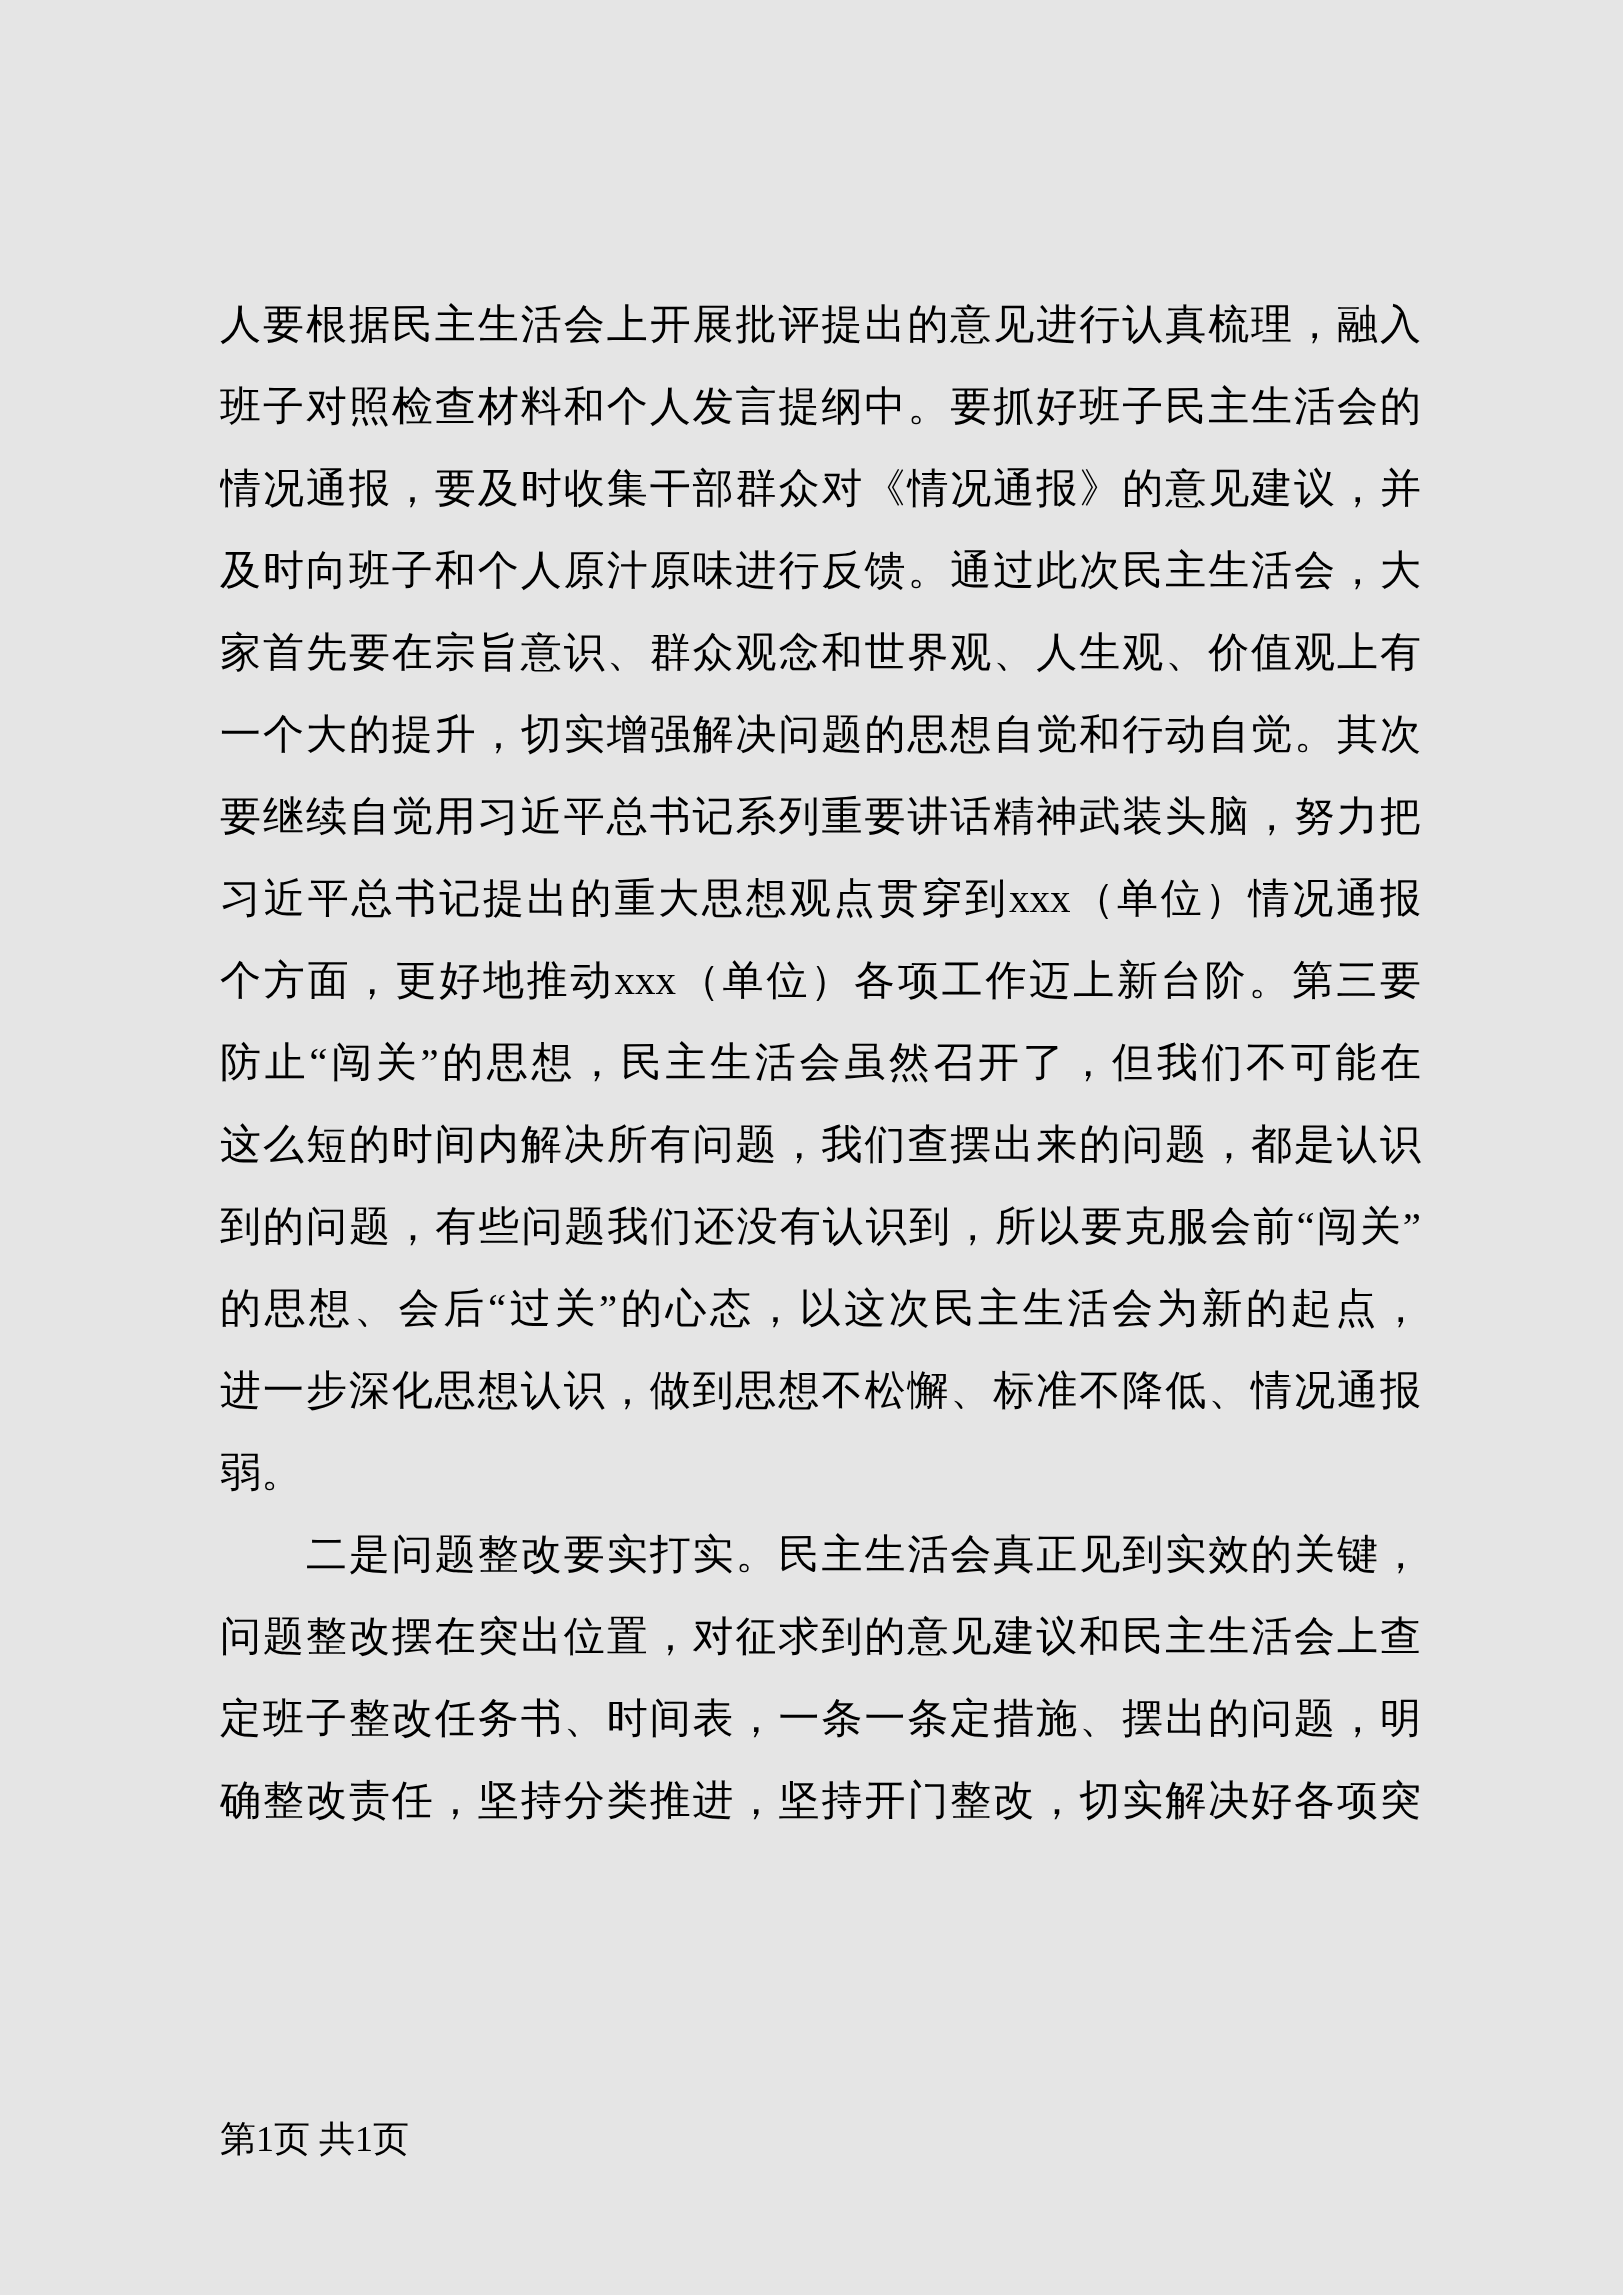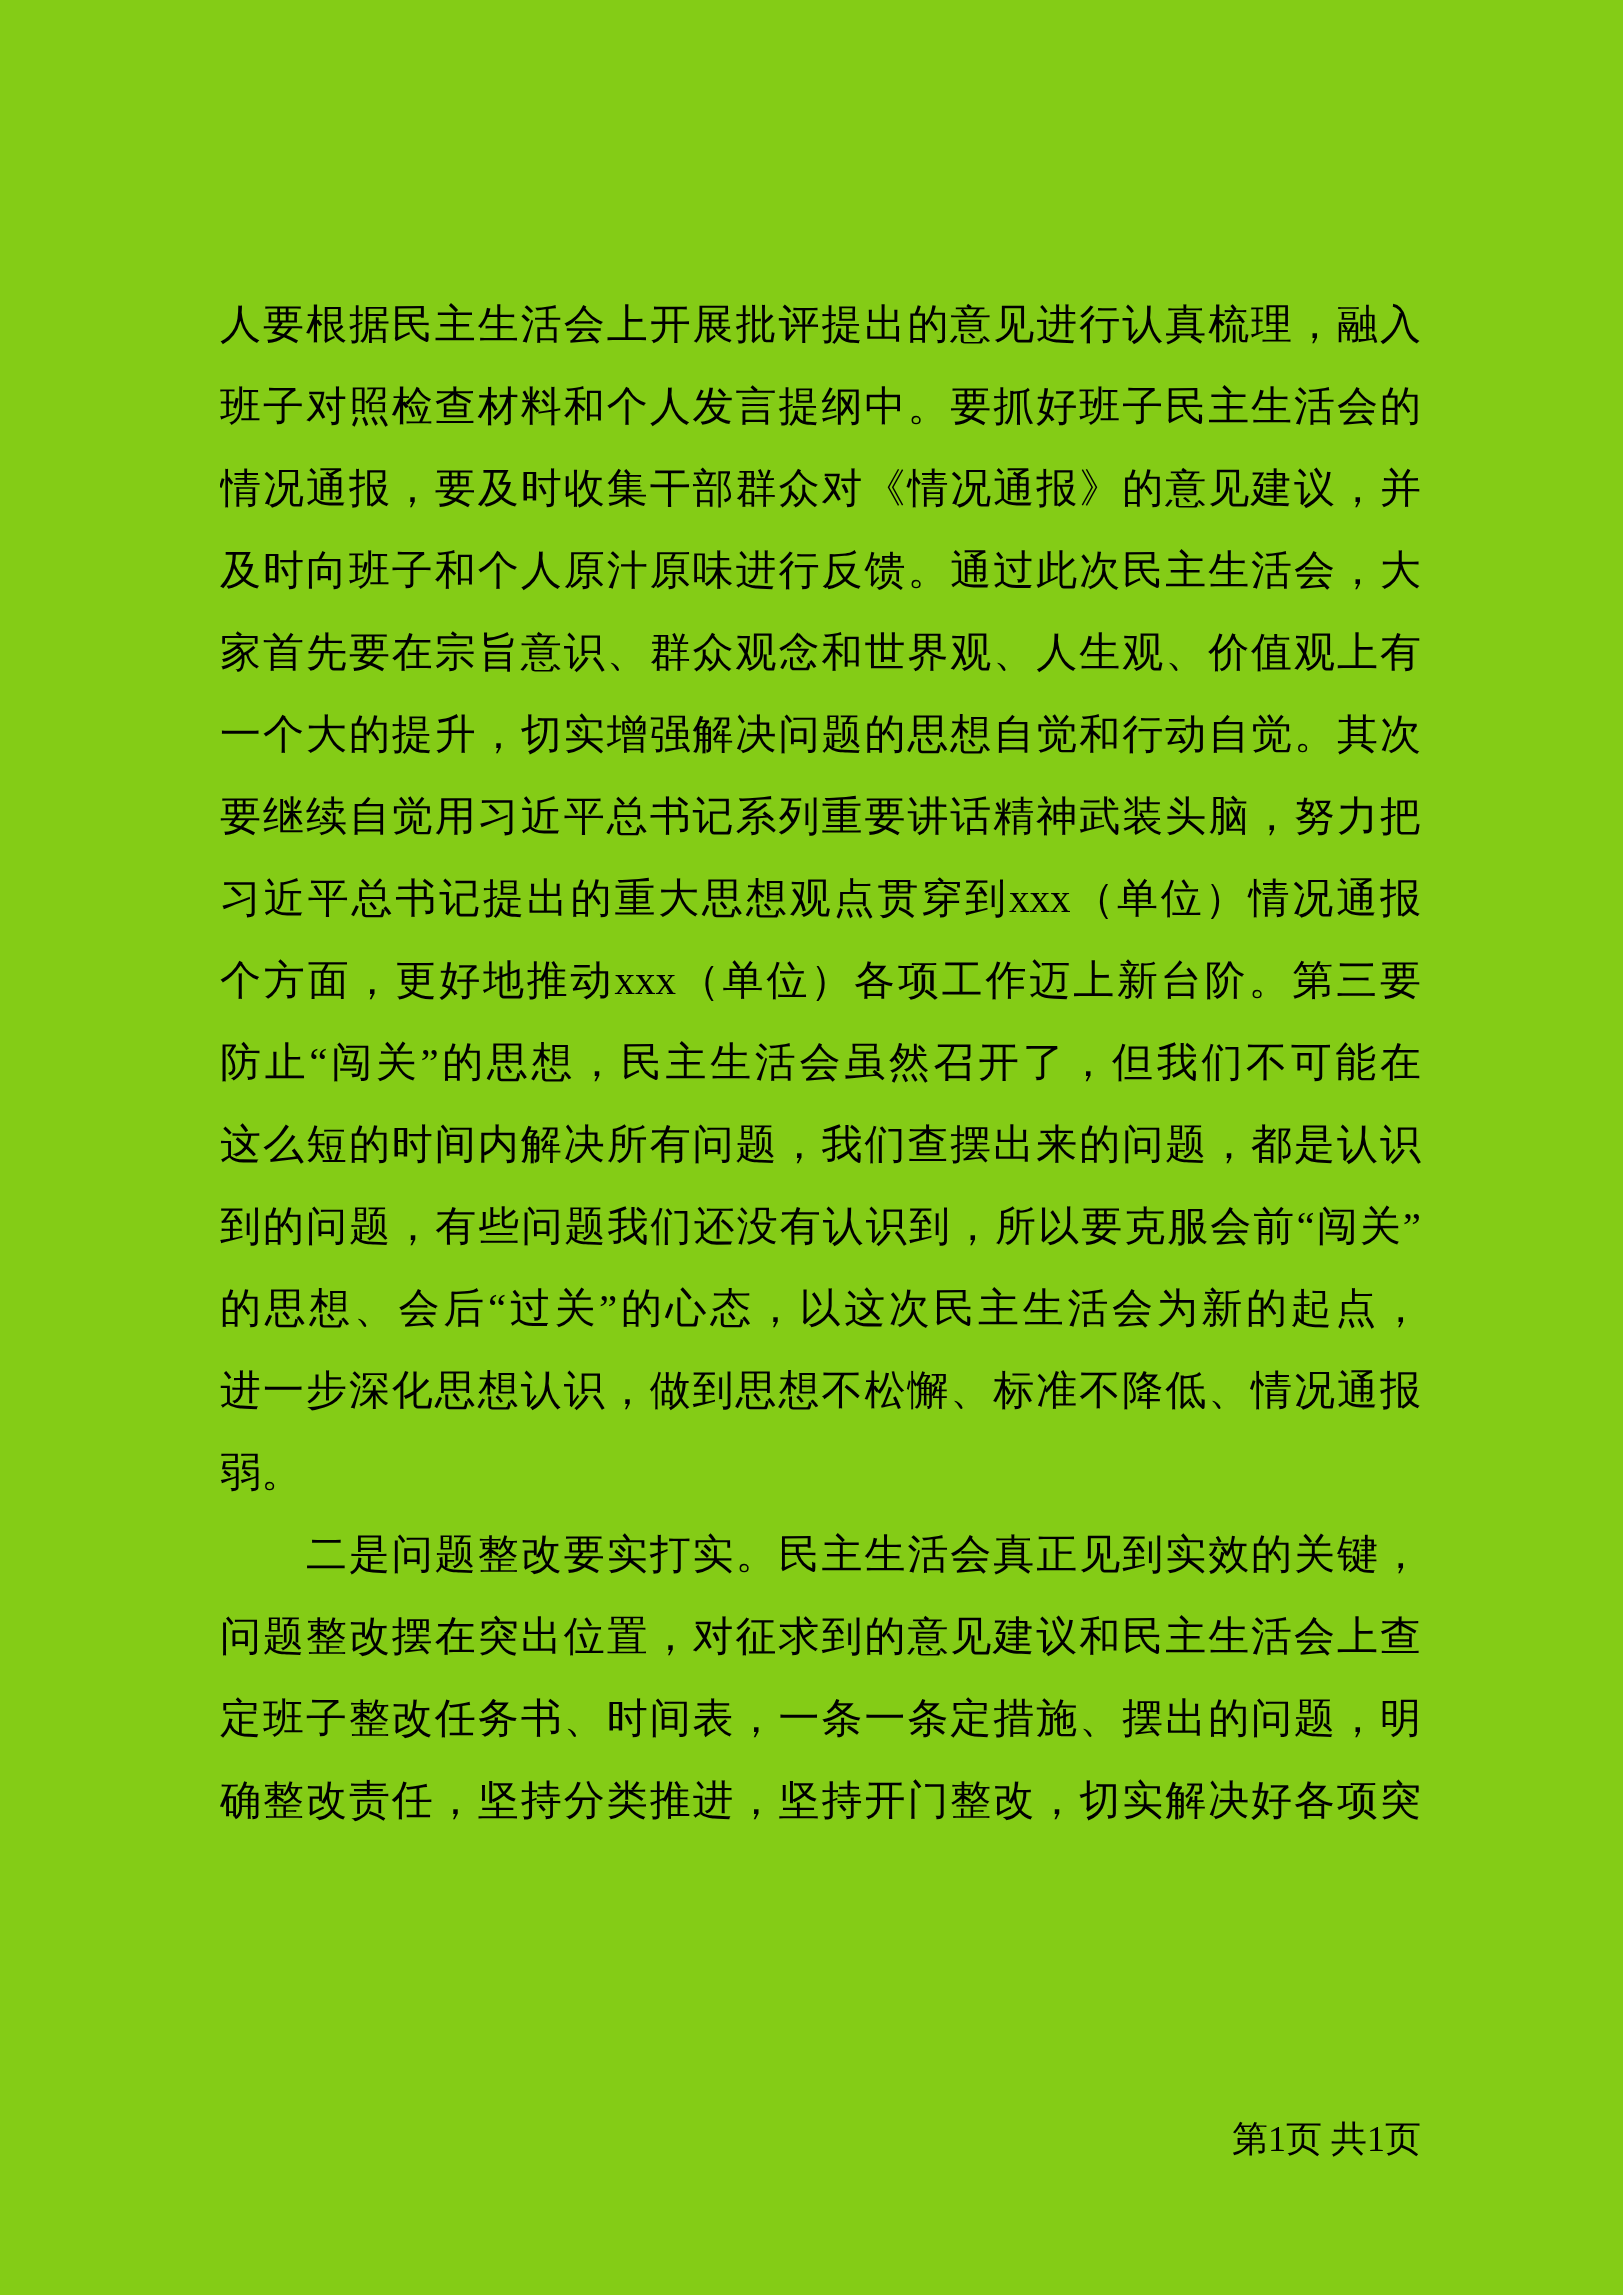--- a/index.html
+++ b/index.html
@@ -12,21 +12,21 @@
     height: 2295px;
     position: relative;
     overflow: hidden;
   }
   .page {
     position: absolute;
     left: 0;
     top: 0;
     width: 1623px;
     height: 2295px;
-    background: #84cc16;
+    background: #e5e5e5;
     font-family: "Liberation Serif", "DejaVu Serif", serif;
     color: #000000;
   }
   .text-block {
     position: absolute;
     left: 220px;
     top: 283px;
     width: 1201px;
   }
   .paragraph {
@@ -46,21 +46,21 @@
   }
   .line.short {
     text-align: left;
     text-align-last: left;
   }
   .footer {
     position: absolute;
     left: 220px;
     top: 2100px;
     width: 1201px;
-    text-align: right;
+    text-align: left;
     font-size: 36px;
     line-height: 79px;
     font-weight: 400;
   }
 </style>
 </head>
 <body>
 
 <div class="page">
   <div class="text-block">

